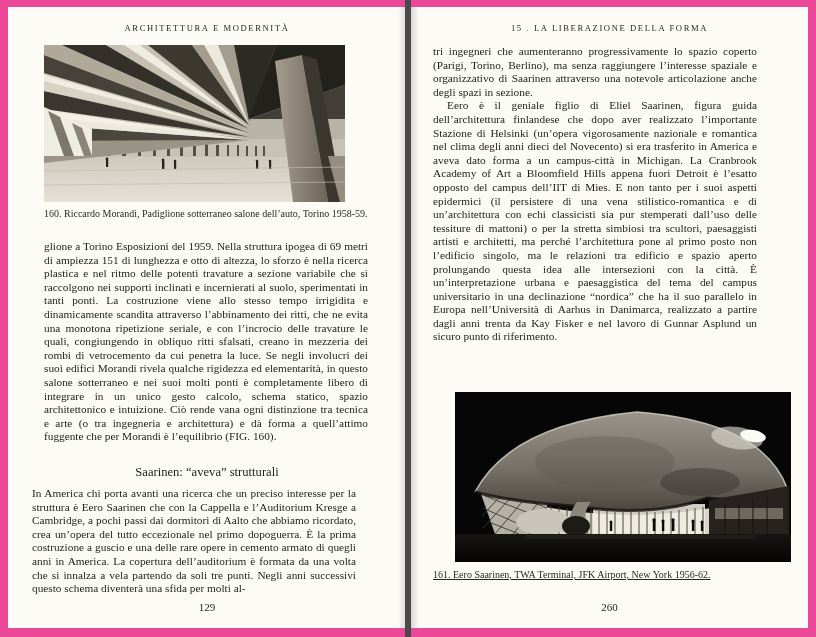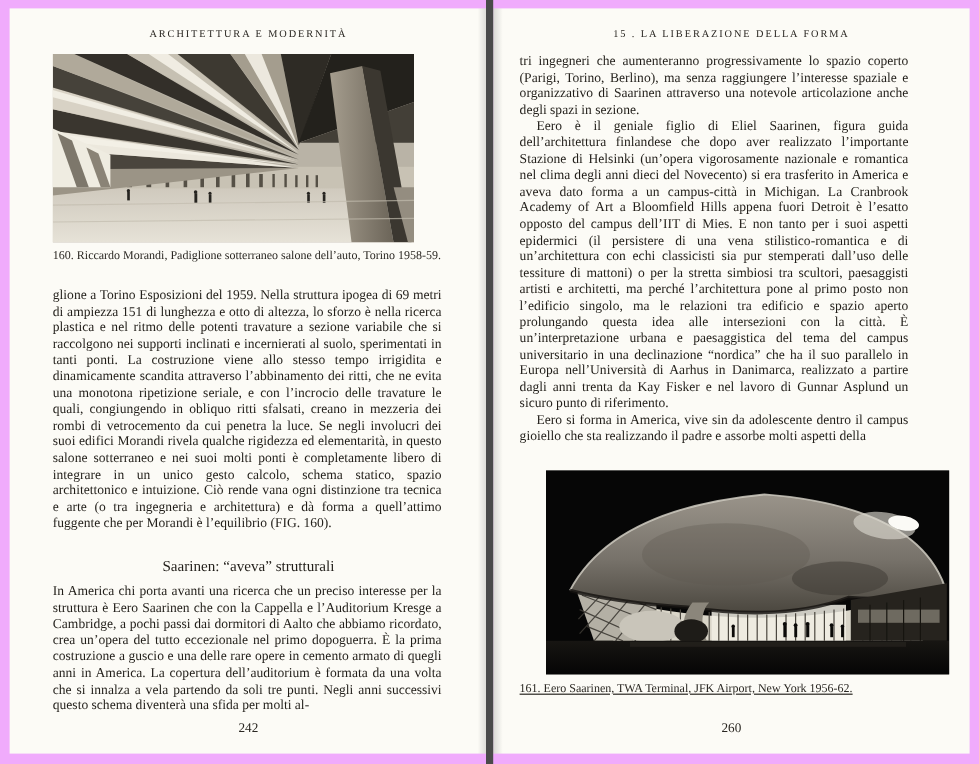--- a/index.html
+++ b/index.html
@@ -1,16 +1,16 @@
 <!DOCTYPE html>
 <html><head>
 <meta charset="utf-8">
 <style>
   html,body{margin:0;padding:0;background:#6e6e6e;}
-  .stage{position:relative;width:816px;height:637px;background:#f0abfc;overflow:hidden;
+  .stage{position:relative;width:816px;height:637px;background:#ec4899;overflow:hidden;
          font-family:"Liberation Serif","DejaVu Serif",serif;color:#201d18;}
   .page{position:absolute;top:7px;height:621px;background:#fcfbf6;}
   .page.left{left:8px;width:398px;}
   .page.right{left:411px;width:397px;}
   .page.left::after{content:"";position:absolute;right:0;top:0;bottom:0;width:8px;
        background:linear-gradient(to right,rgba(0,0,0,0),rgba(0,0,0,.14));pointer-events:none;}
   .page.right::before{content:"";position:absolute;left:0;top:0;bottom:0;width:8px;
        background:linear-gradient(to left,rgba(0,0,0,0),rgba(0,0,0,.14));pointer-events:none;}
   .spine{position:absolute;left:405px;top:0;width:6px;height:637px;background:#4a4a4a;}
   .runhead{position:absolute;left:0;right:0;top:16px;text-align:center;
@@ -125,35 +125,34 @@
     </div>
 
     <div class="caption" style="left:36px;top:201px;width:330px;">160.  Riccardo Morandi, Padiglione sotterraneo salone dell’auto, Torino 1958-59.</div>
 
     <div class="body-text" style="left:36px;top:233px;width:324px;">
       <p>glione a Torino Esposizioni del 1959. Nella struttura ipogea di 69 metri di ampiezza 151 di lunghezza e otto di altezza, lo sforzo è nella ricerca plastica e nel ritmo delle potenti travature a sezione variabile che si raccolgono nei supporti inclinati e incernierati al suolo, sperimentati in tanti ponti. La costruzione viene allo stesso tempo irrigidita e dinamicamente scandita attraverso l’abbinamento dei ritti, che ne evita una monotona ripetizione seriale, e con l’incrocio delle travature le quali, congiungendo in obliquo ritti sfalsati, creano in mezzeria dei rombi di vetrocemento da cui penetra la luce. Se negli involucri dei suoi edifici Morandi rivela qualche rigidezza ed elementarità, in questo salone sotterraneo e nei suoi molti ponti è completamente libero di integrare in un unico gesto calcolo, schema statico, spazio architettonico e intuizione. Ciò rende vana ogni distinzione tra tecnica e arte (o tra ingegneria e architettura) e dà forma a quell’attimo fuggente che per Morandi è l’equilibrio (FIG. 160).</p>
     </div>
 
     <div class="sect-head" style="top:458px;">Saarinen: “aveva” strutturali</div>
 
-    <div class="body-text" style="left:36px;top:480px;width:324px;">
+    <div class="body-text" style="left:24px;top:480px;width:324px;">
       <p>In America chi porta avanti una ricerca che un preciso interesse per la struttura è Eero Saarinen che con la Cappella e l’Auditorium Kresge a Cambridge, a pochi passi dai dormitori di Aalto che abbiamo ricordato, crea un’opera del tutto eccezionale nel primo dopoguerra. È la prima costruzione a guscio e una delle rare opere in cemento armato di quegli anni in America. La copertura dell’auditorium è formata da una volta che si innalza a vela partendo da soli tre punti. Negli anni successivi questo schema diventerà una sfida per molti al-</p>
     </div>
 
-    <div class="pagenum">242</div>
+    <div class="pagenum">129</div>
   </div>
 
   <div class="page right">
 
     <div class="runhead">15 . LA LIBERAZIONE DELLA FORMA</div>
 
     <div class="body-text" style="left:22px;top:38px;width:324px;">
       <p>tri ingegneri che aumenteranno progressivamente lo spazio coperto (Parigi, Torino, Berlino), ma senza raggiungere l’interesse spaziale e organizzativo di Saarinen attraverso una notevole articolazione anche degli spazi in sezione.</p>
       <p class="ind">Eero è il geniale figlio di Eliel Saarinen, figura guida dell’architettura finlandese che dopo aver realizzato l’importante Stazione di Helsinki (un’opera vigorosamente nazionale e romantica nel clima degli anni dieci del Novecento) si era trasferito in America e aveva dato forma a un campus-città in Michigan. La Cranbrook Academy of Art a Bloomfield Hills appena fuori Detroit è l’esatto opposto del campus dell’IIT di Mies. E non tanto per i suoi aspetti epidermici (il persistere di una vena stilistico-romantica e di un’architettura con echi classicisti sia pur stemperati dall’uso delle tessiture di mattoni) o per la stretta simbiosi tra scultori, paesaggisti artisti e architetti, ma perché l’architettura pone al primo posto non l’edificio singolo, ma le relazioni tra edificio e spazio aperto prolungando questa idea alle intersezioni con la città. È un’interpretazione urbana e paesaggistica del tema del campus universitario in una declinazione “nordica” che ha il suo parallelo in Europa nell’Università di Aarhus in Danimarca, realizzato a partire dagli anni trenta da Kay Fisker e nel lavoro di Gunnar Asplund un sicuro punto di riferimento.</p>
-      <p class="ind">Eero si forma in America, vive sin da adolescente dentro il campus gioiello che sta realizzando il padre e assorbe molti aspetti della</p>
     </div>
 
     <div class="figure" style="left:44px;top:385px;width:336px;height:170px;background:#050505;">
       <svg width="336" height="170" viewBox="0 0 336 170">
         <defs>
           <linearGradient id="shell" x1="0" y1="0" x2="0" y2="1">
             <stop offset="0" stop-color="#9a948a"></stop>
             <stop offset="0.55" stop-color="#77726a"></stop>
             <stop offset="1" stop-color="#4b473f"></stop>
           </linearGradient>

